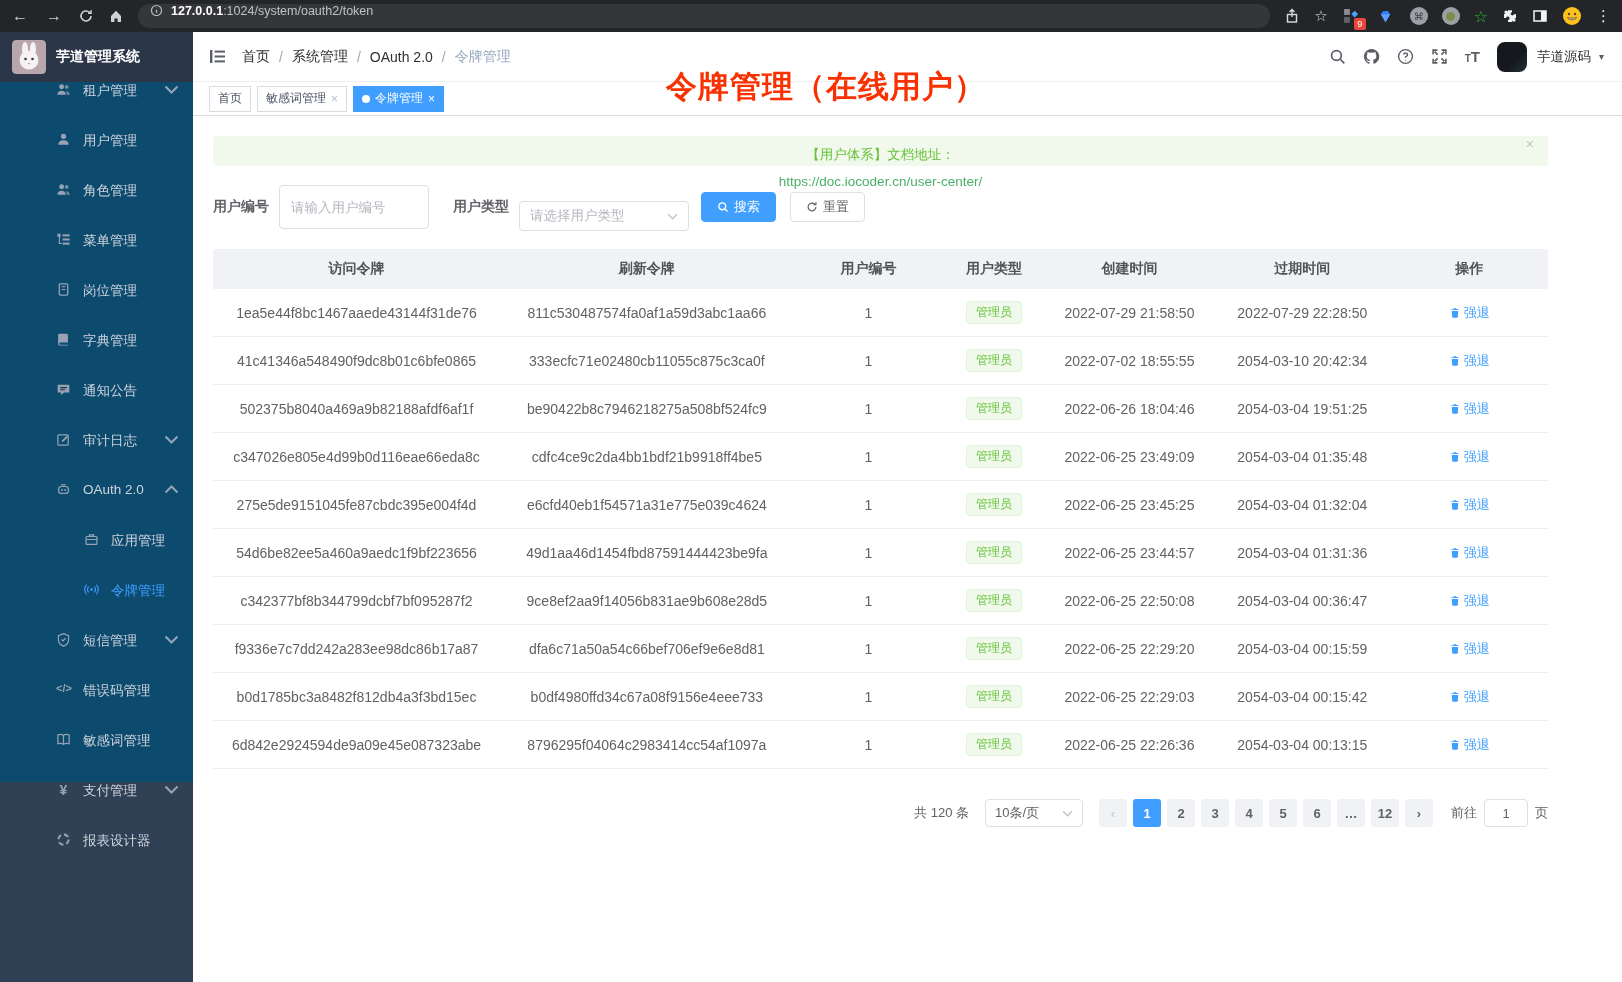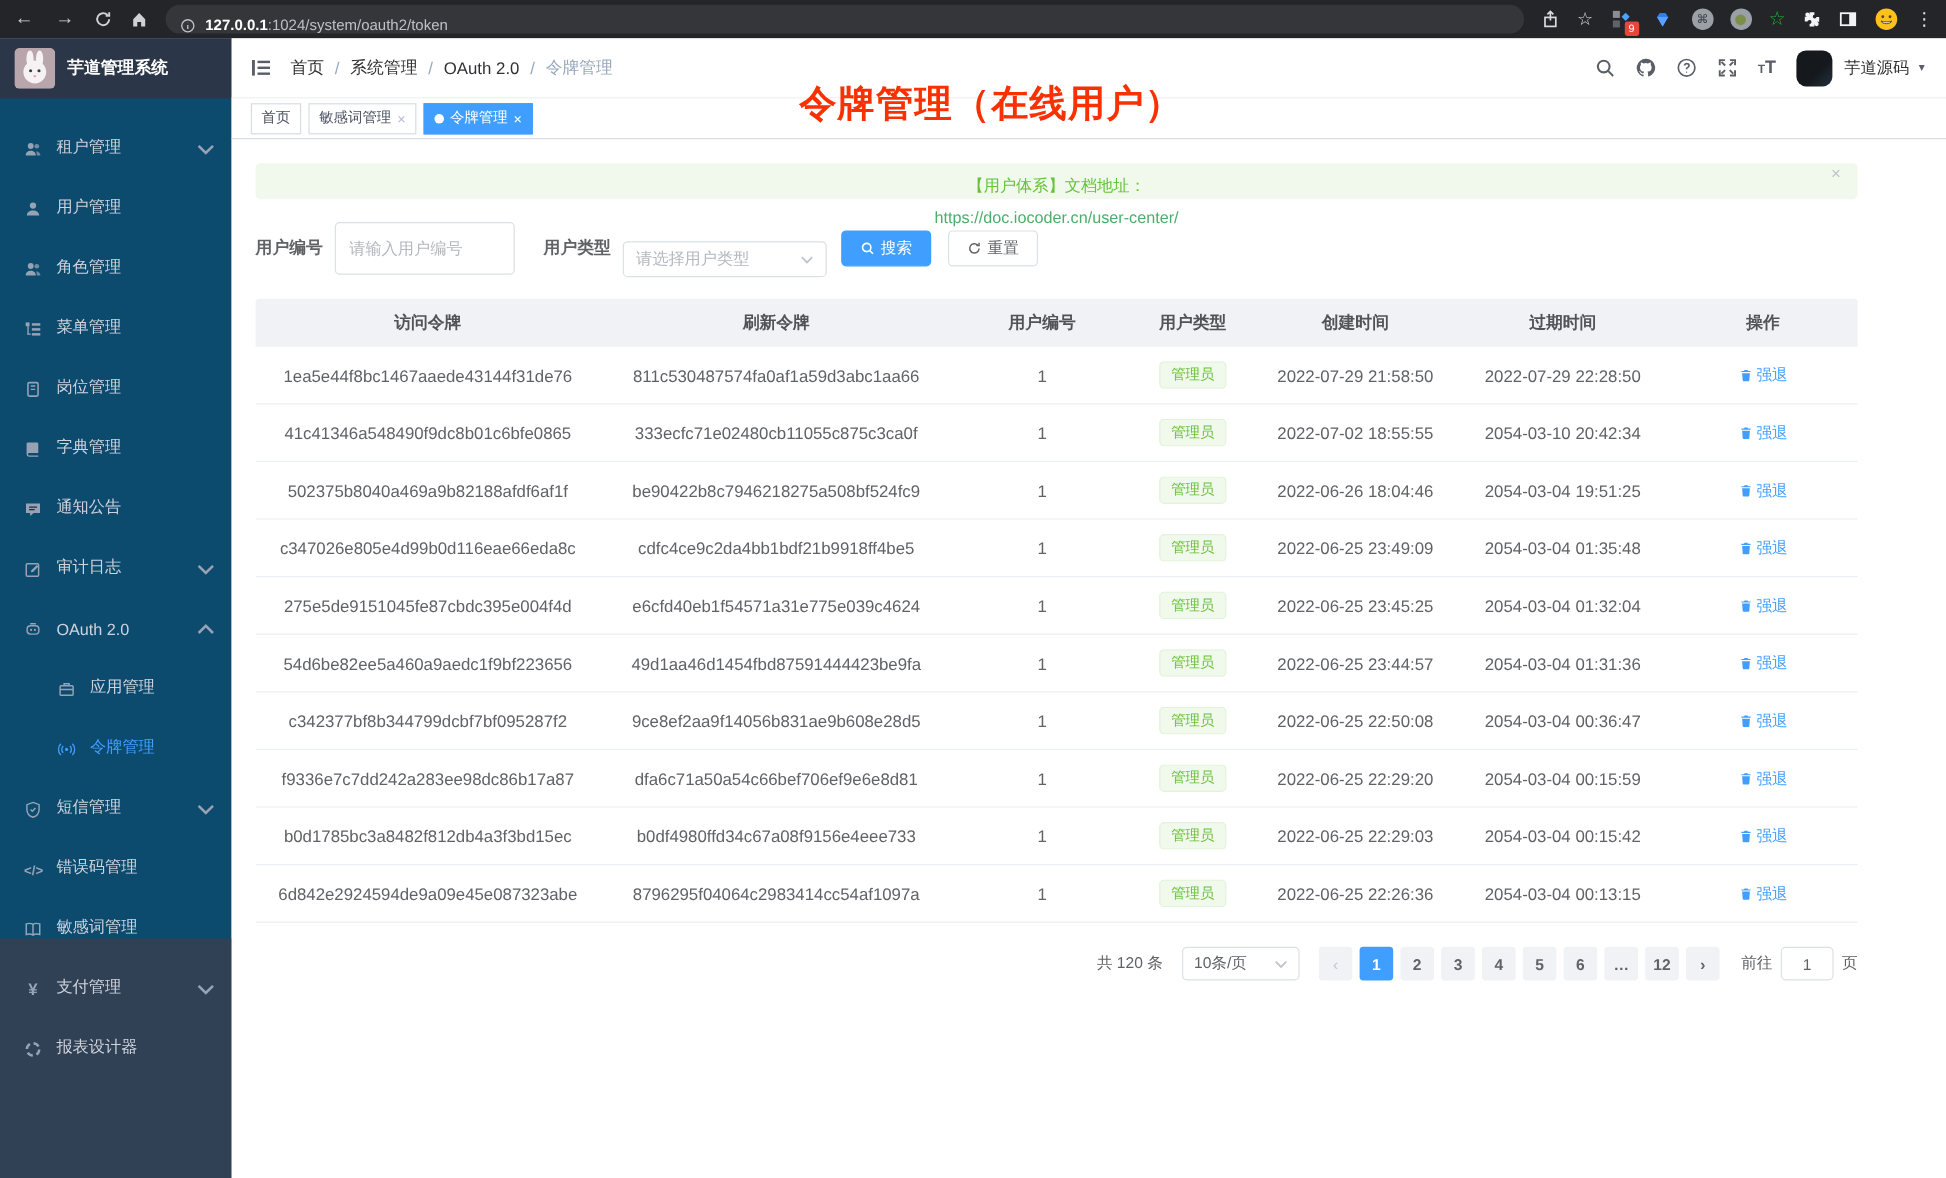--- a/index.html
+++ b/index.html
@@ -3,40 +3,40 @@
 <meta charset="utf-8">
 <style>
   * { margin:0; padding:0; box-sizing:border-box; }
   html,body { width:1622px; height:982px; font-family:"Liberation Sans","DejaVu Sans",sans-serif; background:#fff; overflow:hidden; }
   .screen { position:relative; width:1622px; height:982px; }
 
   
   .browser-bar { height:32px; background:#232529; display:flex; align-items:center; padding:0 10px; gap:14px; color:#dadce0; }
   .bnav { font-size:16px; color:#cfd1d5; width:20px; text-align:center; }
   .bicon-svg { width:16px; height:16px; display:block; }
-  .url-pill { flex:1; height:24px; background:#35363a; border-radius:12px; display:flex; align-items:flex-end; gap:8px; padding:0 12px; font-size:12.5px; }
+  .url-pill { flex:1; height:24px; background:#35363a; border-radius:12px; display:flex; align-items:flex-start; gap:8px; padding:0 12px; font-size:12.5px; }
   .url-host { color:#fff; font-weight:700; }
   .url-rest { color:#bdc1c6; }
   .ext { position:relative; width:20px; height:20px; display:flex; align-items:center; justify-content:center; }
   .ext-badge { position:absolute; right:-4px; bottom:-4px; background:#e8453c; color:#fff; font-size:9px; min-width:12px; height:12px; border-radius:2px; display:flex; align-items:center; justify-content:center; padding:0 2px; }
   .circle-ic { width:18px; height:18px; border-radius:50%; background:#9aa0a6; display:flex; align-items:center; justify-content:center; font-size:10px; color:#3c4043; }
   .rec-inner { width:9px; height:9px; border-radius:50%; background:#7c8f4a; }
   .green-star { color:#23b82d; font-size:16px; font-weight:700; }
   .white-star { color:#dadce0; font-size:15px; }
   .emoji { width:20px; height:20px; }
   .dots { color:#e8eaed; font-size:15px; letter-spacing:1px; }
 
   
   .app { display:flex; height:950px; }
 
   
   .sidebar { width:193px; background:#0c4a6e; display:flex; flex-direction:column; flex:none; }
   .logo-row { height:50px; background:#2b3648; display:flex; align-items:center; padding:0 12px; gap:10px; color:#fff; font-size:14px; font-weight:700; flex:none; }
   .logo-img { width:34px; height:34px; border-radius:4px; display:block; }
-  .m-item { height:50px; display:flex; align-items:flex-end; padding:0 14px 0 20px; gap:12px; color:#cfd3dc; font-size:13.5px; }
+  .m-item { height:50px; display:flex; align-items:flex-start; padding:0 14px 0 20px; gap:12px; color:#cfd3dc; font-size:13.5px;margin-left:36px; }
   .m-item svg { width:15px; height:15px; color:#97a3b4; flex:none; }
   .m-item .ic-txt { width:15px; color:#97a3b4; font-size:11px; font-weight:700; text-align:center; flex:none; }
   .m-item.child { padding-left:48px; }
   .m-item.active { color:#409eff; }
   .m-item.active svg { color:#409eff; }
   .chev { margin-left:auto; width:10px; height:6px; color:#97a3b4; flex:none; }
   .side-bottom { background:#304156; flex:1; }
 
   
   .main { flex:1; display:flex; flex-direction:column; background:#fff; min-width:0; }
@@ -81,21 +81,21 @@
 
   .table { margin-top:18px; }
   .thead { display:flex; align-items:center; height:40px; background:#f0f2f5; border-radius:3px 3px 0 0; font-size:14px; font-weight:700; color:#515357; }
   .trow { display:flex; align-items:center; height:48px; border-bottom:1px solid #ebeef5; font-size:14px; color:#606266; }
   .c { text-align:center; padding:0 4px; overflow:hidden; white-space:nowrap; }
   .c1{width:21.5%;} .c2{width:22%;} .c3{width:11.2%;} .c4{width:7.6%;} .c5{width:12.7%;} .c6{width:13.2%;} .c7{width:11.8%;}
   .badge { display:inline-block; padding:3px 9px; font-size:12px; color:#67c23a; background:#f0f9eb; border:1px solid #e1f3d8; border-radius:4px; line-height:1.3; }
   .action-link { color:#409eff; font-size:13px; display:inline-flex; align-items:center; gap:3px; }
   .action-link svg { width:12px; height:12px; }
 
-  .pager-row { margin-top:20px; display:flex; align-items:center; justify-content:flex-end; gap:6px; font-size:13px; color:#606266; }
+  .pager-row { margin-top:30px; display:flex; align-items:center; justify-content:flex-end; gap:6px; font-size:13px; color:#606266; }
   .total { margin-right:10px; }
   .size-sel { width:98px; height:28px; border:1px solid #dcdfe6; border-radius:4px; display:flex; align-items:center; justify-content:space-between; padding:0 9px; color:#606266; margin-right:10px; background:#fff; }
   .size-sel svg { width:11px; height:7px; color:#c0c4cc; }
   .pg { min-width:28px; height:28px; border-radius:3px; background:#f0f2f5; display:flex; align-items:center; justify-content:center; font-weight:700; color:#606266; padding:0 4px; }
   .pg.active { background:#409eff; color:#fff; }
   .pg.dis { color:#c0c4cc; font-weight:400; }
   .goto-wrap { display:flex; align-items:center; gap:7px; margin-left:12px; }
   .goto-input { width:44px; height:28px; border:1px solid #dcdfe6; border-radius:4px; text-align:center; font-size:13px; color:#606266; outline:none; font-family:inherit; }
 
   .annotation { position:absolute; left:666px; top:66px; font-size:31px; font-weight:700; color:#f93000; z-index:40; letter-spacing:1px; }

